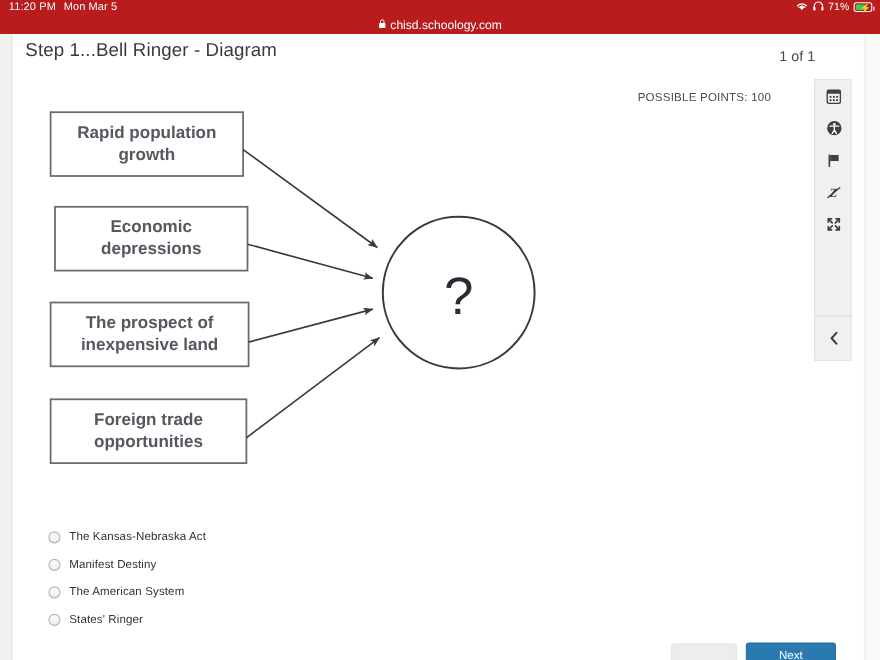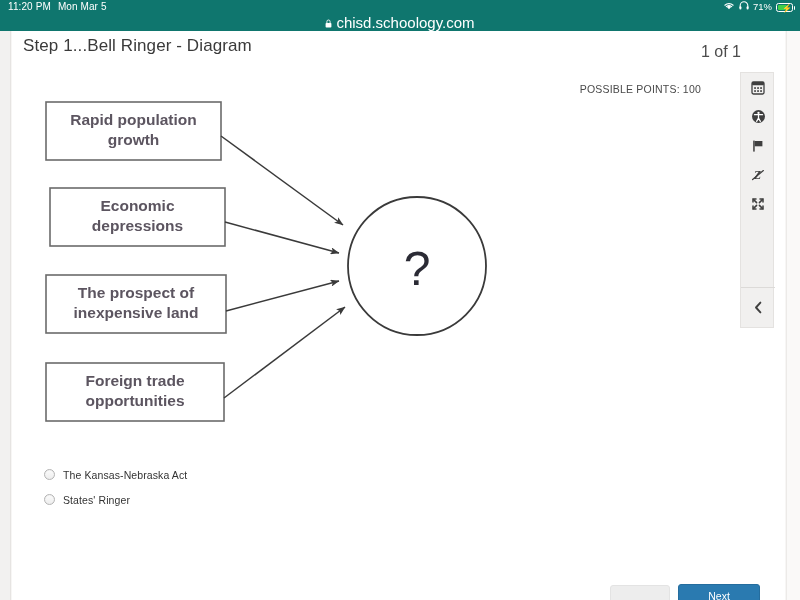--- a/index.html
+++ b/index.html
@@ -6,35 +6,35 @@
   html, body {
     width:800px; height:600px;
     overflow:hidden;
     font-family:"Liberation Sans", sans-serif;
     background:#ffffff;
   }
 
   
   #browser-chrome {
     position:absolute; left:0; top:0; width:800px; height:31px;
-    background:#0f766e;
+    background:#b91c1c;
     color:#ffffff;
   }
   #status-bar {
     position:absolute; left:0; top:0; width:800px; height:14px;
     display:flex; align-items:center;
   }
   #status-left {
     display:flex; align-items:center; gap:7px;
     margin-left:8px; font-size:10px; line-height:1;
     letter-spacing:0.1px; font-weight:500;
   }
   #status-right {
     position:absolute; right:7px; top:1px;
-    display:flex; align-items:flex-end; gap:4px;
+    display:flex; align-items:center; gap:4px;
     font-size:9.5px; line-height:1; font-weight:500;
   }
   .tiny-icon { display:block; }
   #battery-shell {
     width:17px; height:9px; border:1px solid #ffffff;
     border-radius:2.5px; position:relative; display:flex;
     align-items:center; padding:1px;
   }
   #battery-shell::after {
     content:""; position:absolute; right:-3px; top:2.5px;
@@ -43,21 +43,21 @@
   #battery-fill {
     width:71%; height:100%; background:#3fcf4a; border-radius:1px;
   }
   #battery-bolt {
     position:absolute; left:5px; top:0px;
     font-size:8px; color:#ffffff; line-height:9px;
   }
   #url-bar {
     position:absolute; left:0; top:14px; width:800px; height:17px;
     display:flex; align-items:center; justify-content:center;
-    gap:4px; font-size:15px; color:#ffffff;
+    gap:4px; font-size:11px; color:#ffffff;
   }
   #lock-icon { display:block; }
 
   
   #page {
     position:absolute; left:0; top:31px; width:800px; height:569px;
     background:#f7f6f5;
   }
   #left-gutter {
     position:absolute; left:0; top:0; width:11px; height:569px;
@@ -72,21 +72,21 @@
     background:#ffffff;
   }
 
   
   #quiz-title {
     position:absolute; left:11px; top:5px;
     font-size:17px; color:#3a3a3a; letter-spacing:0.1px;
   }
   #page-counter {
     position:absolute; right:44px; top:12px;
-    font-size:16px; color:#4c4c4c;margin-left:26px;
+    font-size:13px; color:#4c4c4c;margin-left:26px;
   }
   #possible-points {
     position:absolute; right:84px; top:52px;
     font-size:10.5px; color:#4a4a4a; letter-spacing:0.2px;text-align:right;
   }
 
   
   #tool-panel {
     position:absolute; right:11px; top:41px;
     width:34px; height:256px;
@@ -106,21 +106,21 @@
     display:flex; align-items:center; justify-content:center;
     color:#3f3f3f;
   }
 
   
   #diagram { position:absolute; left:0; top:60px; width:520px; height:360px; }
 
   
   #answers { position:absolute; left:32px; top:438px; width:420px; }
   .answer-row {
-    display:flex; align-items:flex-start; gap:8px;
+    display:flex; align-items:flex-end; gap:8px;
     height:25px; margin-bottom:0px;
   }
   .radio {
     width:11px; height:11px; flex:none;
     border:1px solid #b4b4b4; border-radius:50%;
     background:linear-gradient(180deg,#fcfcfc 0%, #ededed 100%);
     box-shadow:inset 0 0.5px 1px rgba(0,0,0,0.07);
   }
   .answer-label { font-size:10.5px; color:#333333; letter-spacing:0.1px; }
 
@@ -305,21 +305,29 @@
       </g>
     </svg>
 
     <div id="answers">
 
       <div class="answer-row">
         <span class="radio"></span>
         <span class="answer-label">The Kansas-Nebraska Act</span>
       </div>
 
-
+      <div class="answer-row">
+        <span class="radio"></span>
+        <span class="answer-label">Manifest Destiny</span>
+      </div>
+
+      <div class="answer-row">
+        <span class="radio"></span>
+        <span class="answer-label">The American System</span>
+      </div>
 
       <div class="answer-row">
         <span class="radio"></span>
         <span class="answer-label">States' Ringer</span>
       </div>
     </div>
 
     <div id="btn-row">
       <div id="back-button"></div>
       <div id="next-button">Next</div>

